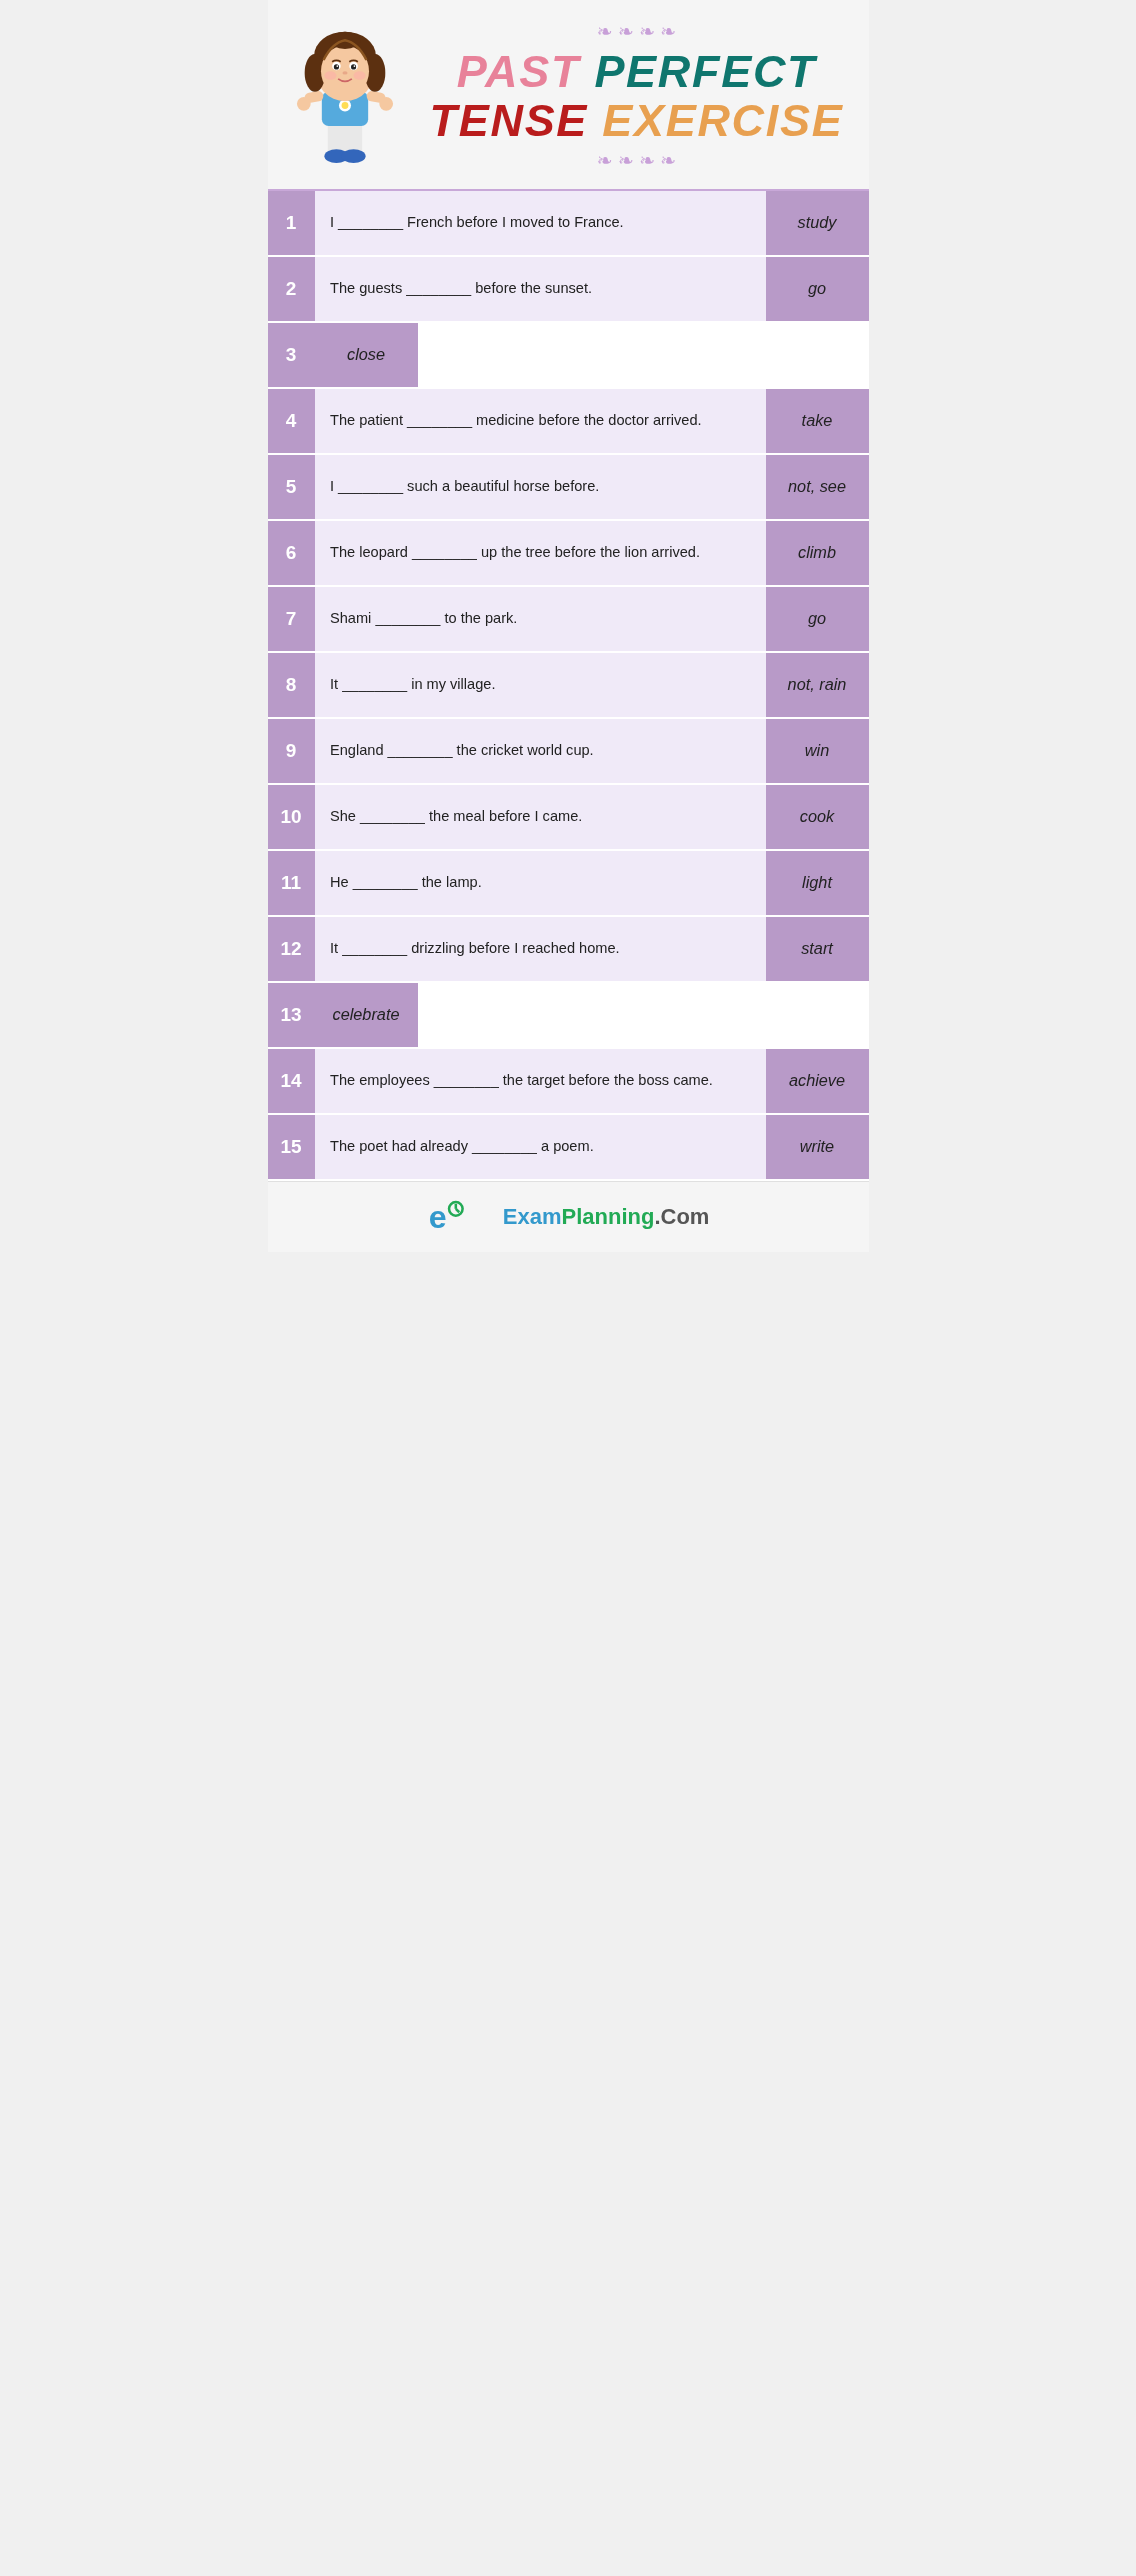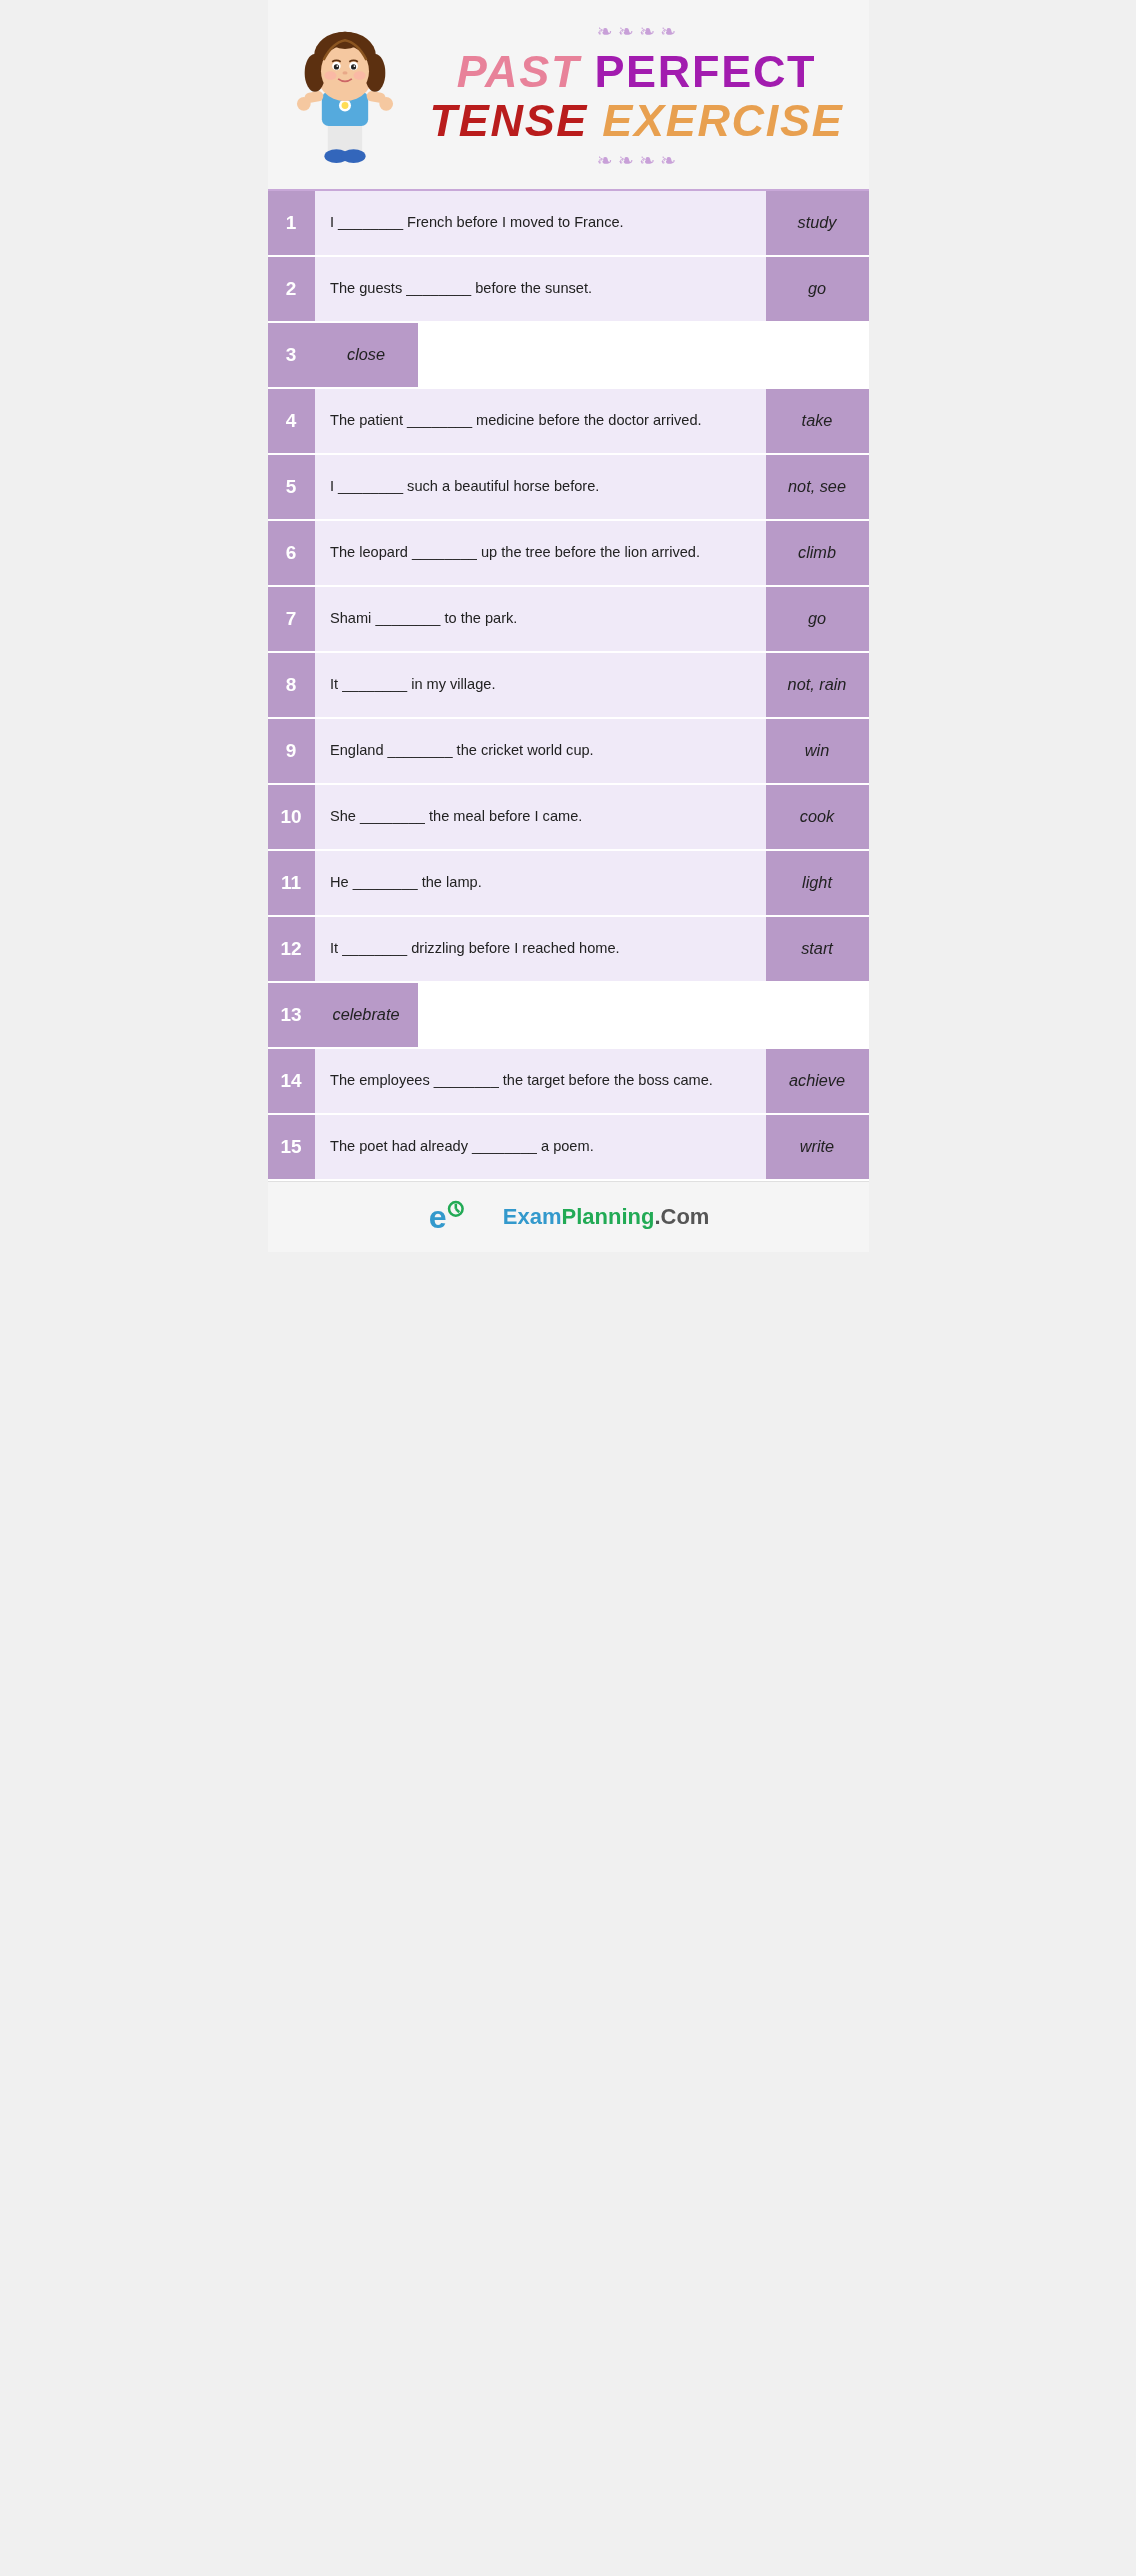--- a/index.html
+++ b/index.html
@@ -34,21 +34,21 @@
       flex: 1;
       text-align: center;
     }
     .title-line1 {
       font-size: 45px;
       font-weight: 900;
       letter-spacing: 1.7px;
       line-height: 1.1;
     }
     .title-past { color: #e8829a; font-style: italic; }
-    .title-perfect { color: #a21caf; }
+    .title-perfect { color: #0f766e; font-style: italic; }
     .title-line2 {
       font-size: 45px;
       font-weight: 900;
       letter-spacing: 1.7px;
       line-height: 1.1;
     }
     .title-tense { color: #b91c1c; font-style: italic; }
     .title-exercise { color: #e8a050; font-style: italic; }
     .decorative-swirl {
       color: #c8a0d8;

